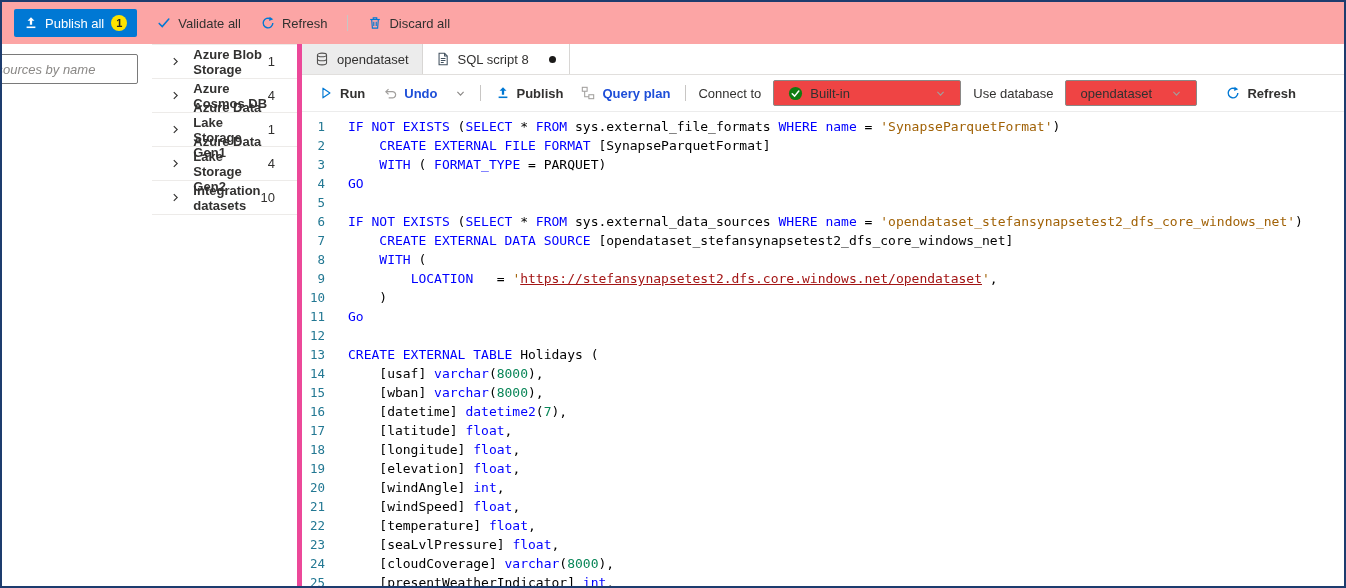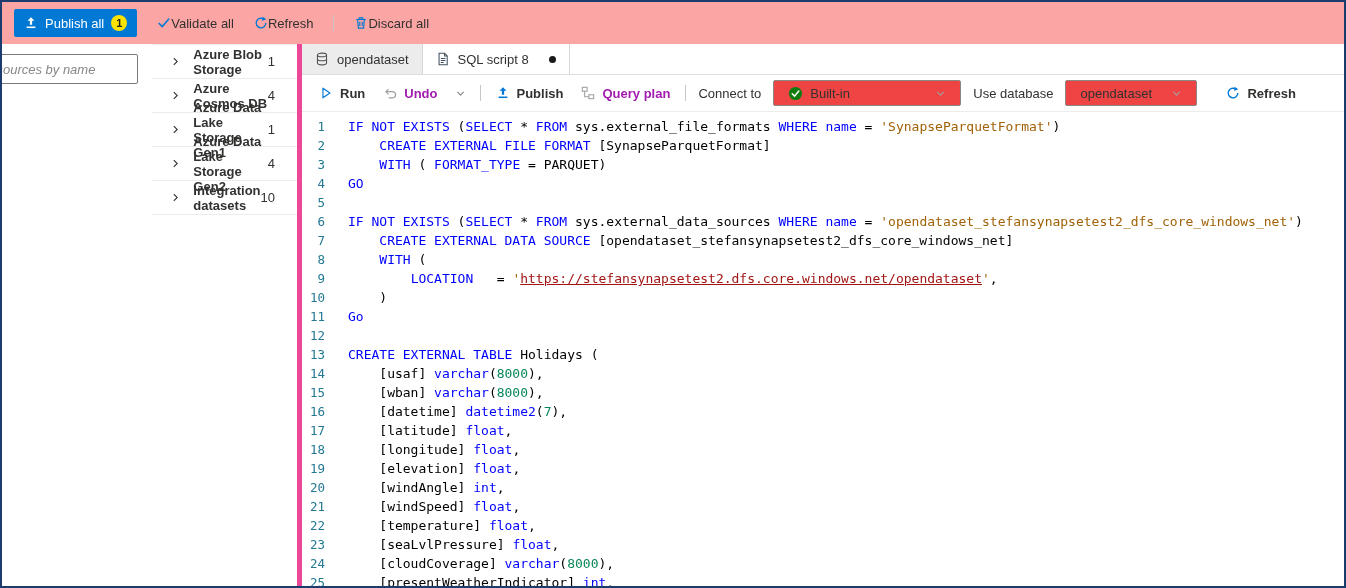--- a/index.html
+++ b/index.html
@@ -5,21 +5,21 @@
   * { box-sizing: border-box; margin: 0; padding: 0; }
   html,body { background:#fff; }
   body { font-family: "Liberation Sans", sans-serif; }
   .page { width:1346px; height:588px; border:2px solid #1d3c6e; background:#fff; overflow:hidden; display:flex; flex-direction:column; }
 
   
   .top-toolbar { height:42px; flex:0 0 42px; display:flex; align-items:center; padding-left:12px; gap:20px; background:#fca5a5; }
   button { background:none; border:none; font-family:inherit; cursor:pointer; }
   .publish-btn { background:#0078d4; color:#fff; height:28px; padding:0 10px; border-radius:2px; display:flex; align-items:center; gap:7px; font-size:13px; }
   .badge { width:16px; height:16px; border-radius:50%; background:#fde300; color:#252423; font-size:11px; display:flex; align-items:center; justify-content:center; font-weight:700; }
-  .tb-item { display:flex; align-items:center; font-size:13px; color:#323130; height:28px; }
+  .tb-item { display:flex; align-items:center; gap:7px; font-size:13px; color:#323130; height:28px; }
   .v-divider { width:1px; height:16px; background:#c8c6c4; }
 
   
   .body { flex:1; display:flex; min-height:0; }
 
   
   .sidebar { width:300px; flex:0 0 300px; border-right:5px solid #ec4899; display:flex; flex-direction:row;justify-content:flex-end; }
   .sidebar-header { display:flex; align-items:center; padding:14px 14px 2px 16px; }
   .sidebar-title { font-size:18px; font-weight:700; color:#252423; flex:1; }
   .sidebar-header .hicons { display:flex; align-items:center; gap:16px; }
@@ -41,21 +41,21 @@
   
   .main { flex:1; display:flex; flex-direction:column; min-width:0; }
   .tabstrip { height:31px; flex:0 0 31px; display:flex; background:#fff; border-bottom:1px solid #e1dfdd; }
   .etab { display:flex; align-items:center; gap:8px; padding:0 13px; font-size:13px; color:#323130; border-right:1px solid #d8d6d4; cursor:pointer; }
   .etab.inactive { background:#ececec; }
   .etab.active { background:#fff; }
   .dirty-dot { width:7px; height:7px; border-radius:50%; background:#1b1a19; margin-left:12px; }
 
   .editor-toolbar { height:37px; flex:0 0 37px; display:flex; align-items:center; padding:0 10px 0 14px; gap:12px; border-bottom:1px solid #ececec; }
   .et-btn { display:flex; align-items:center; gap:7px; font-size:13px; color:#323130; height:26px; padding:0 3px;font-weight:bold; }
-  .et-btn.disabled { color:#a21caf; cursor:default; }
+  .et-btn.disabled { color:#1d4ed8; cursor:default; }
   .mini-chev { display:flex; align-items:center; padding:0 2px; }
   .combo { display:flex; align-items:center; gap:7px; border:1px solid #8a8886; border-radius:2px; height:26px; padding:0 14px; font-size:13px; color:#323130; cursor:pointer; background:#ef4444; }
   .combo .combo-val { flex:1; text-align:left; }
   .lbl { font-size:13px; color:#323130; }
 
   
   .editor { flex:1; overflow:hidden; background:#fff; padding-top:5px;
             font-family:"DejaVu Sans Mono","Liberation Mono",monospace; font-size:13px; }
   .code-line { display:flex; height:19px; line-height:19px; }
   .ln { width:46px; flex:0 0 46px; text-align:right; padding-right:23px; color:#237893; font-size:12.5px; user-select:none; }

